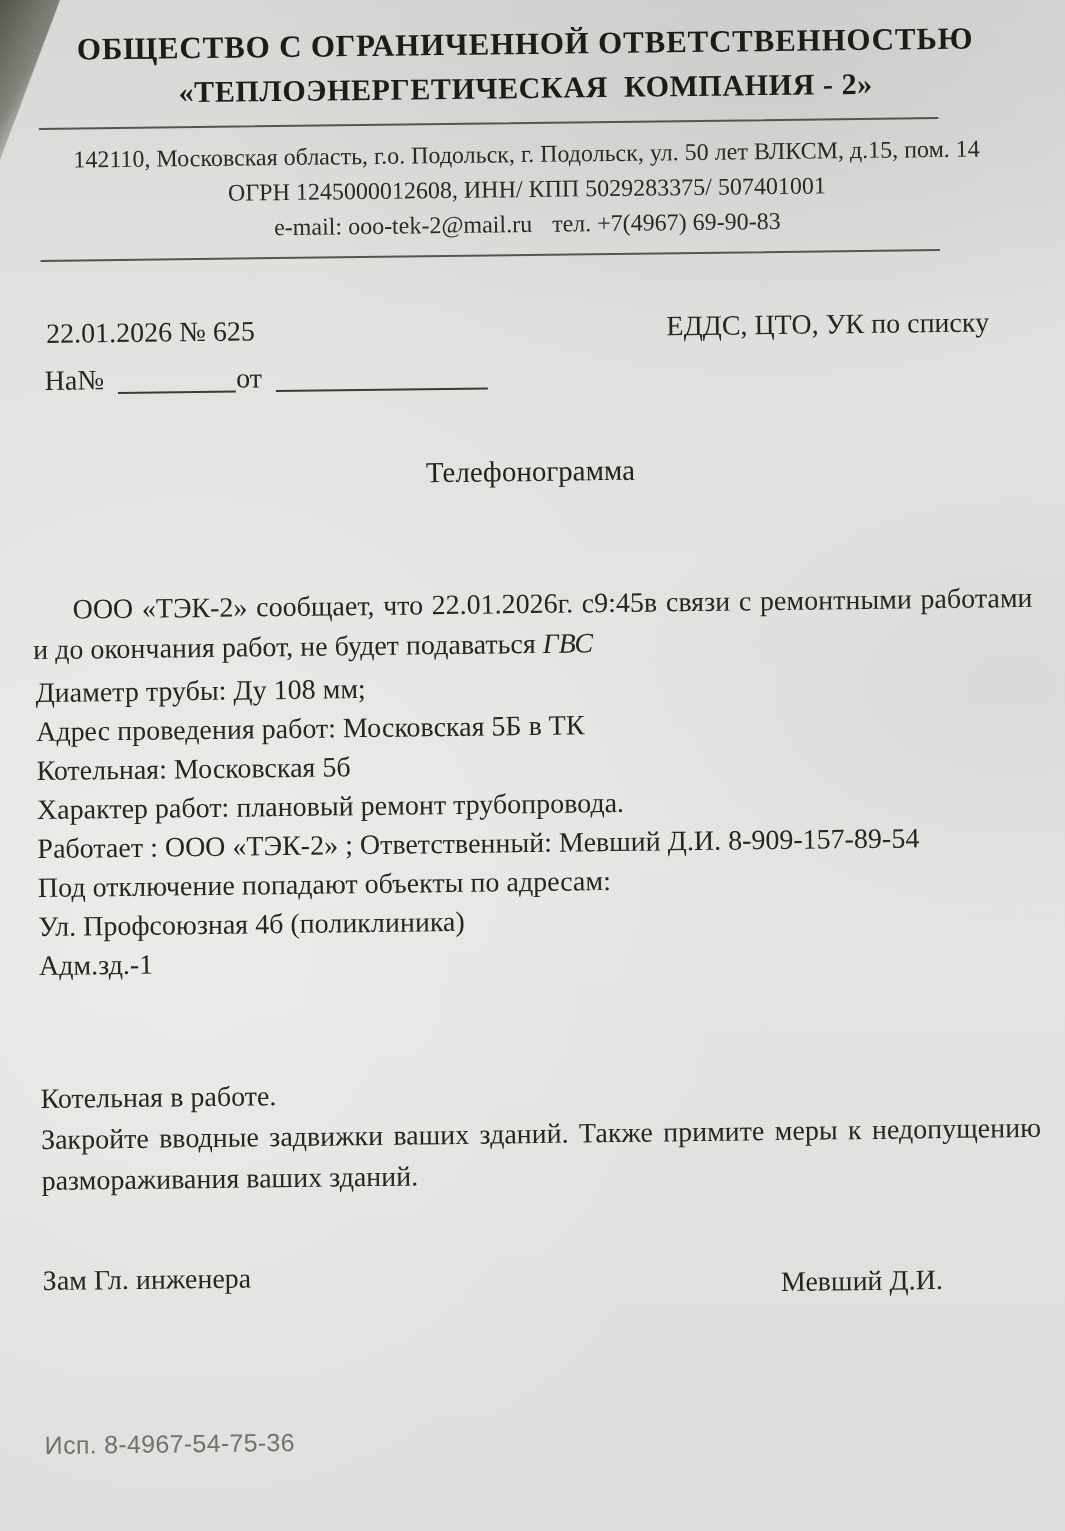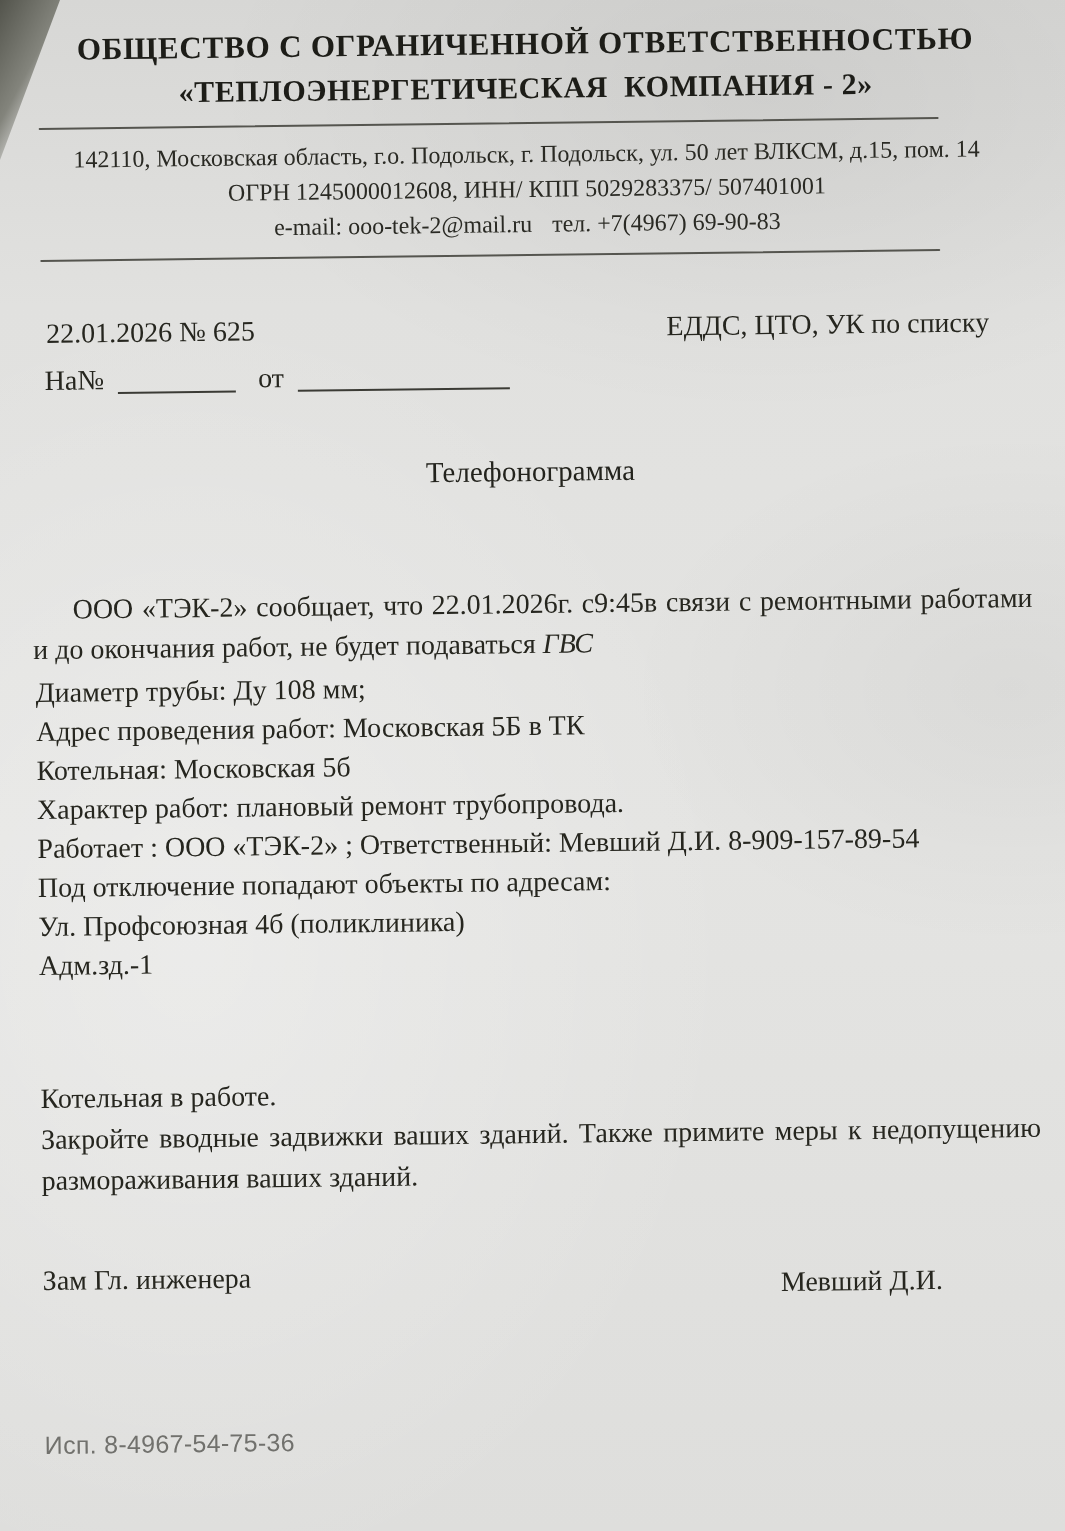--- a/index.html
+++ b/index.html
@@ -35,21 +35,21 @@
   .ref-row {
     margin-top: 56px; display: flex; justify-content: space-between;
     padding-left: 50px; padding-right: 72px; font-size: 28px;
   }
   .reply-row { margin-top: 15px; margin-left: 48px; font-size: 28px; }
   .blank {
     display: inline-block; border-bottom: 2px solid #3b3b35;
     height: 24px; vertical-align: -5px;
   }
   .blank1 { width: 118px; margin-left: 14px; }
-  .ot-label { margin-left: 22px; }
+  .ot-label { }
   .blank2 { width: 212px; margin-left: 14px; }
   .title { margin-top: 64px; text-align: center; font-size: 29px; color: #23231d; }
   .intro {
     margin: 96px 32px 0 33px; text-align: justify;
     text-indent: 40px; font-size: 28px; line-height: 40px;
   }
   .time-span { margin: 0 0; }
   .gvs { font-style: italic; margin-top: 17px; }
   .details { margin: 3px 32px 0 35px; font-size: 28px; line-height: 39px; }
   .status-line { margin: 94px 32px 0 35px; font-size: 28px; line-height: 40px; }

